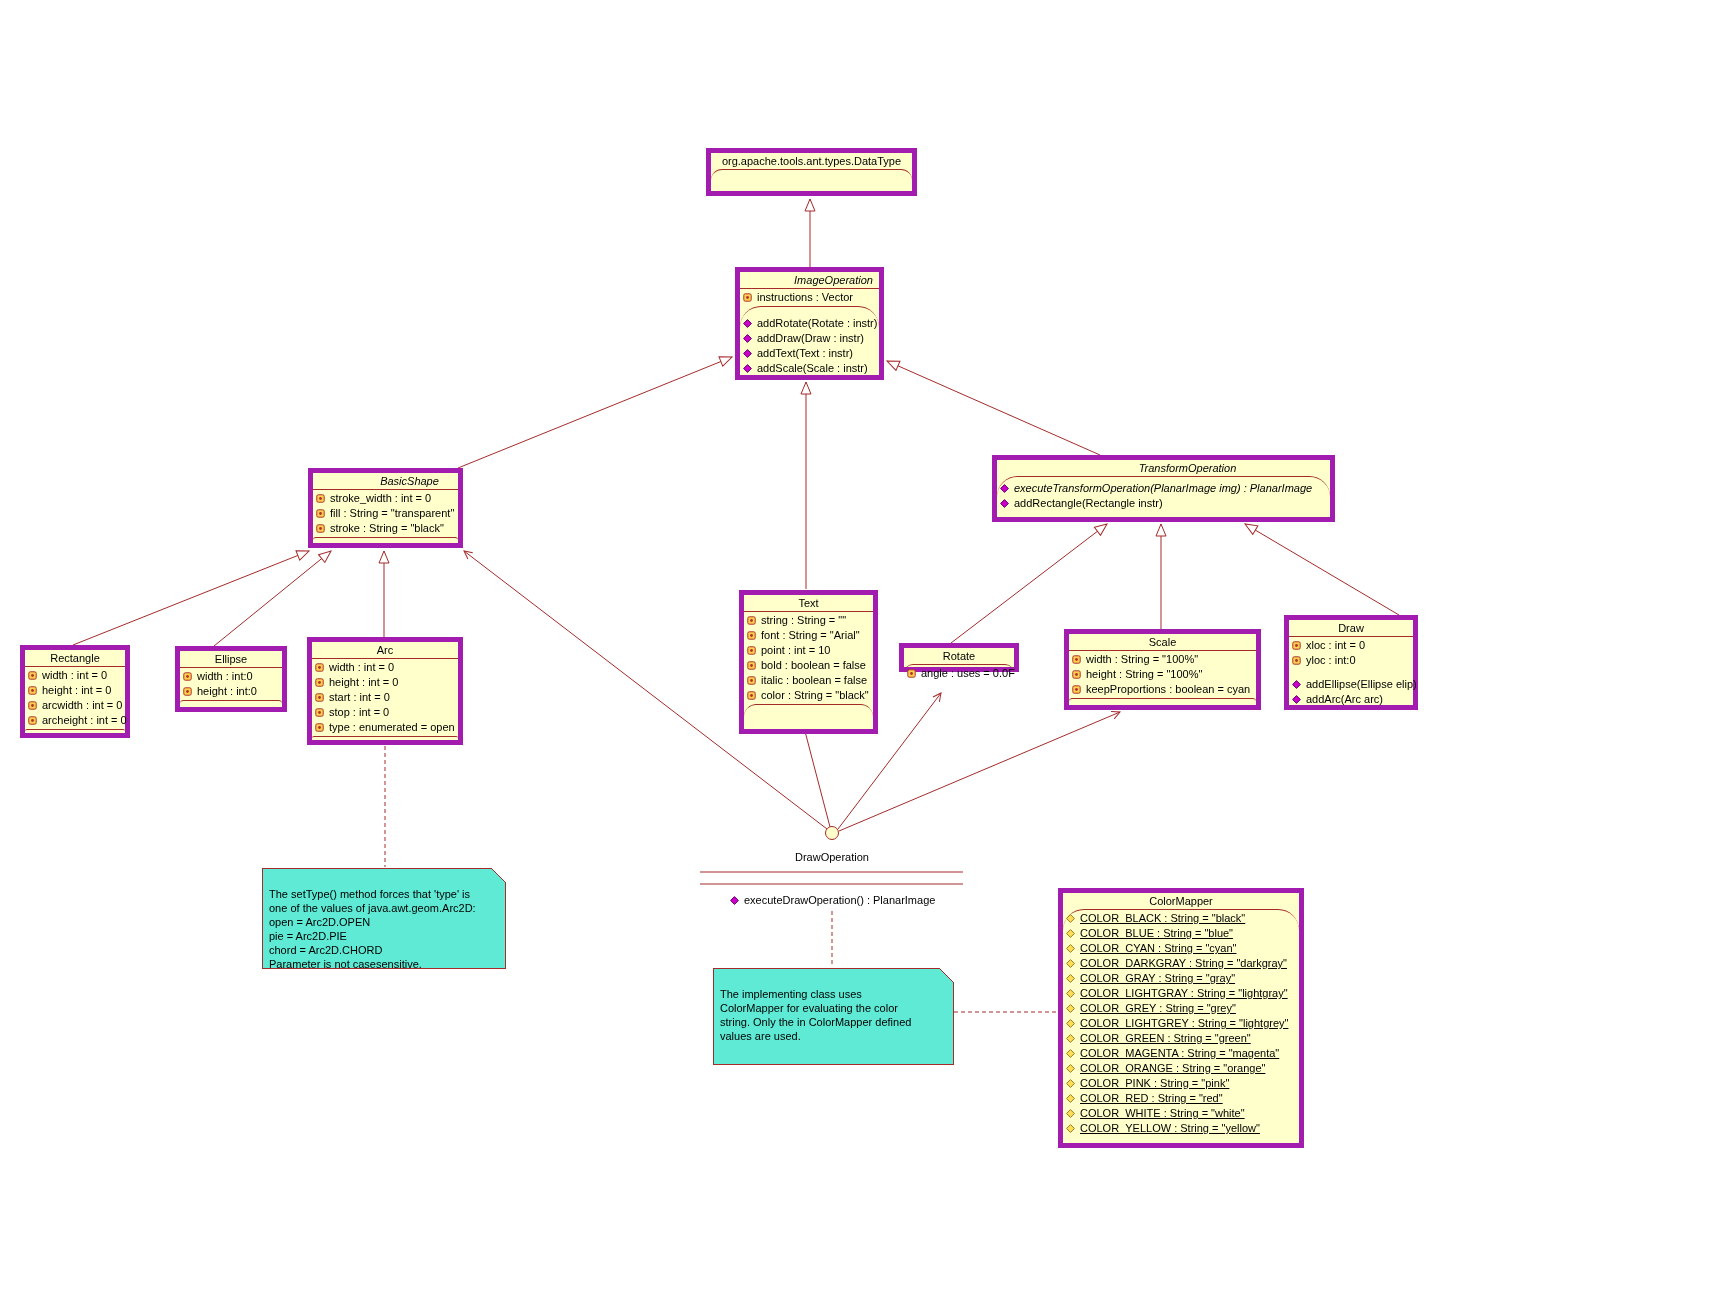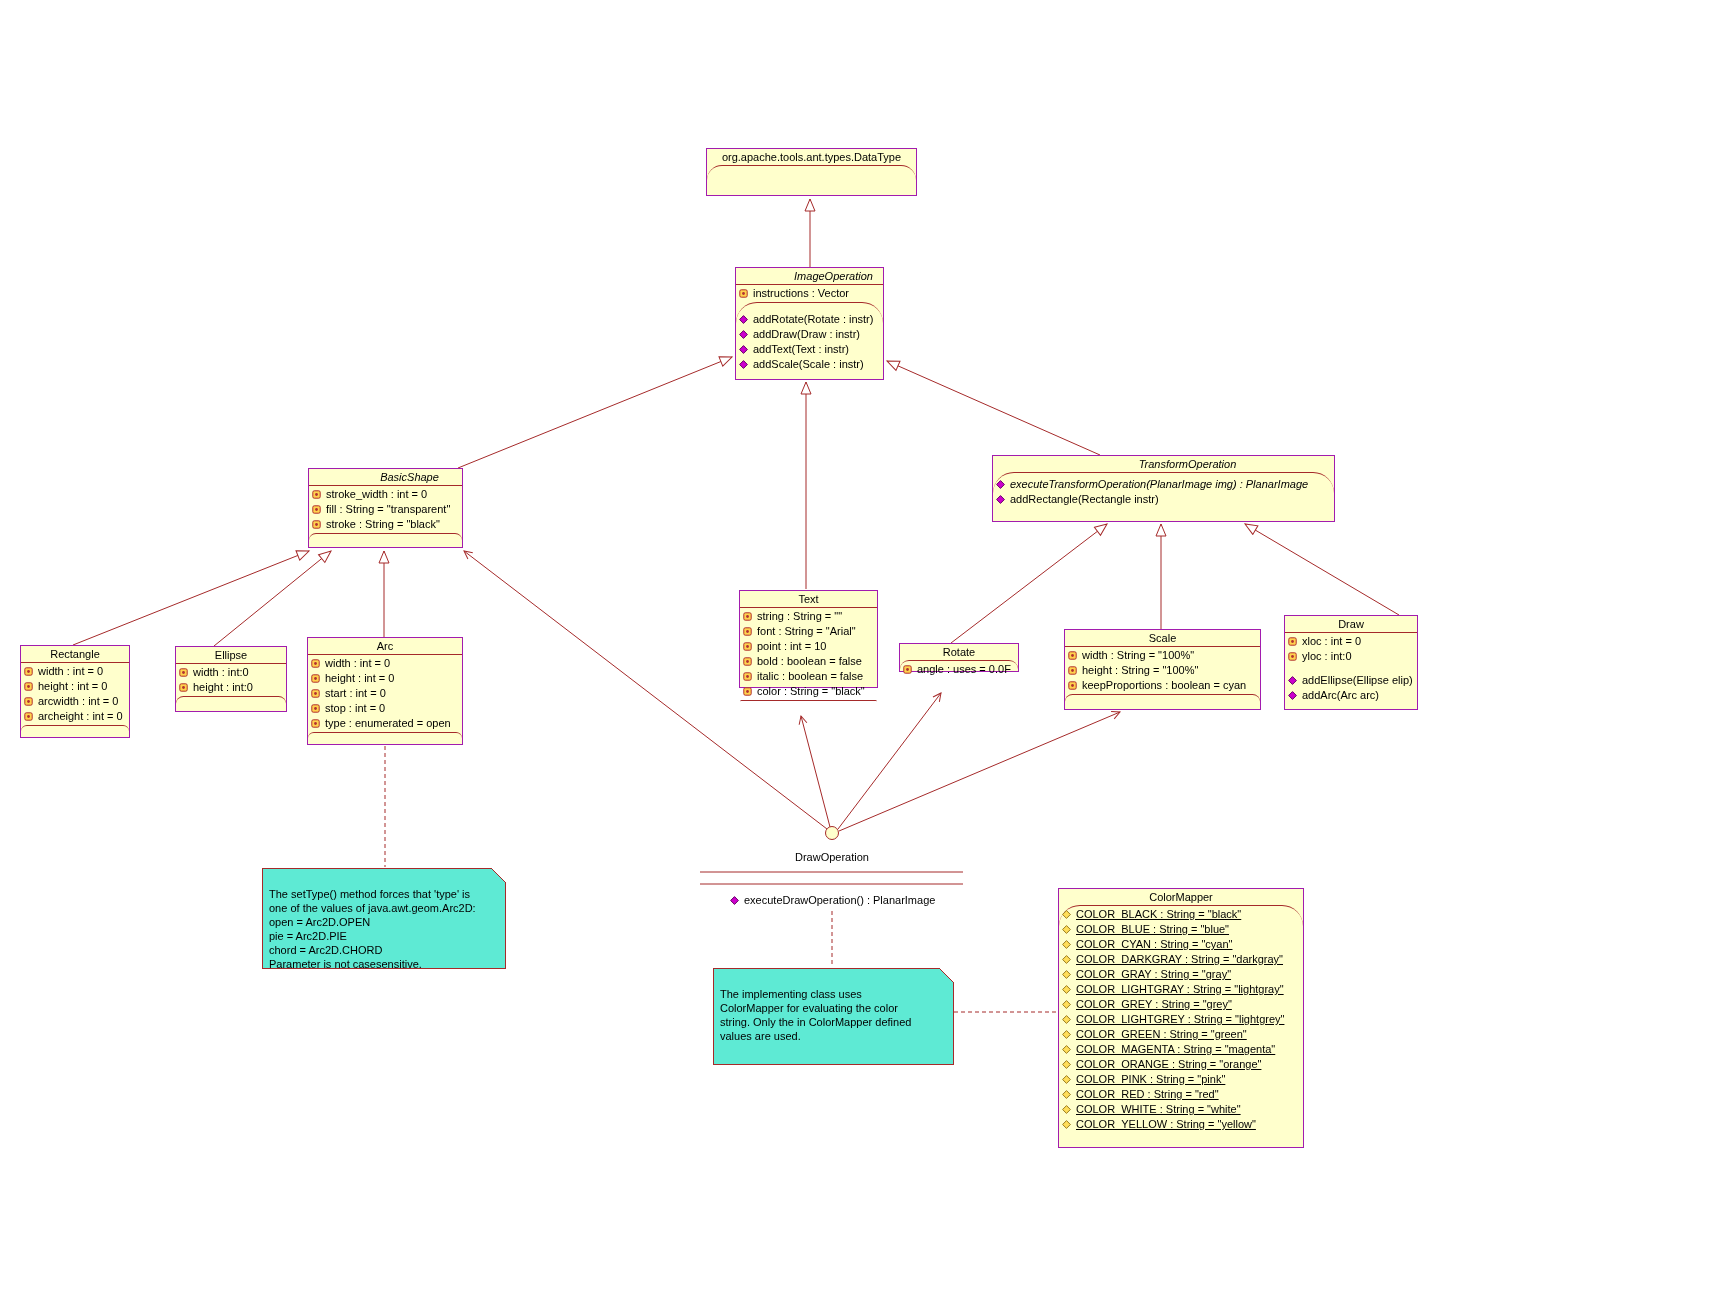--- a/index.html
+++ b/index.html
@@ -5,21 +5,21 @@
   * { margin:0; padding:0; box-sizing:border-box; }
   html,body { background:#ffffff; }
   #page {
     position:relative; width:1713px; height:1314px; background:#ffffff;
     font-family:"Liberation Sans", sans-serif; font-size:11px; color:#000;
     overflow:hidden;
   }
   svg.edges { position:absolute; left:0; top:0; pointer-events:none; }
 
   .uml-class {
-    position:absolute; background:#FFFFCC; border:1px solid #a21caf;
+    position:absolute; background:#FFFFCC; border:5px solid #a21caf;
     display:flex; flex-direction:column;
   }
   .uml-title {
     text-align:center; padding:2px 3px 1px 3px; line-height:13px; white-space:nowrap;
   }
   .uml-title.abstract { font-style:italic;margin-left:48px; }
   .compartment { border-top:1px solid #A52A2A; padding:1px 2px; }
   .compartment.grow { flex:1 1 auto;border-radius:21px; }
   .line { display:flex; align-items:center; gap:5px; line-height:15px; white-space:nowrap; }
   .line .icon { flex:0 0 auto; display:inline-flex; width:10px; justify-content:center; }
@@ -307,21 +307,21 @@
               <rect x="0.8" y="0.8" width="7.4" height="7.4" rx="1.5" fill="#FFD24D" stroke="#B23030"></rect>
               <circle cx="4.5" cy="4.5" r="1.4" fill="#B23030"></circle>
             </svg>
           </span>
           <span class="txt">type : enumerated = open</span>
         </div>
       </div>
     <div class="compartment grow"></div>
   </div>
 
-  <div class="uml-class" style="left:739px;top:590px;width:139px;height:98px;">
+  <div class="uml-class" style="left:739px;top:590px;width:139px;height:144px;">
     <div class="uml-title">Text</div>
     <div class="compartment">
 
     <div class="line">
           <span class="icon">
             <svg width="9" height="9" viewBox="0 0 9 9">
               <rect x="0.8" y="0.8" width="7.4" height="7.4" rx="1.5" fill="#FFD24D" stroke="#B23030"></rect>
               <circle cx="4.5" cy="4.5" r="1.4" fill="#B23030"></circle>
             </svg>
           </span>

